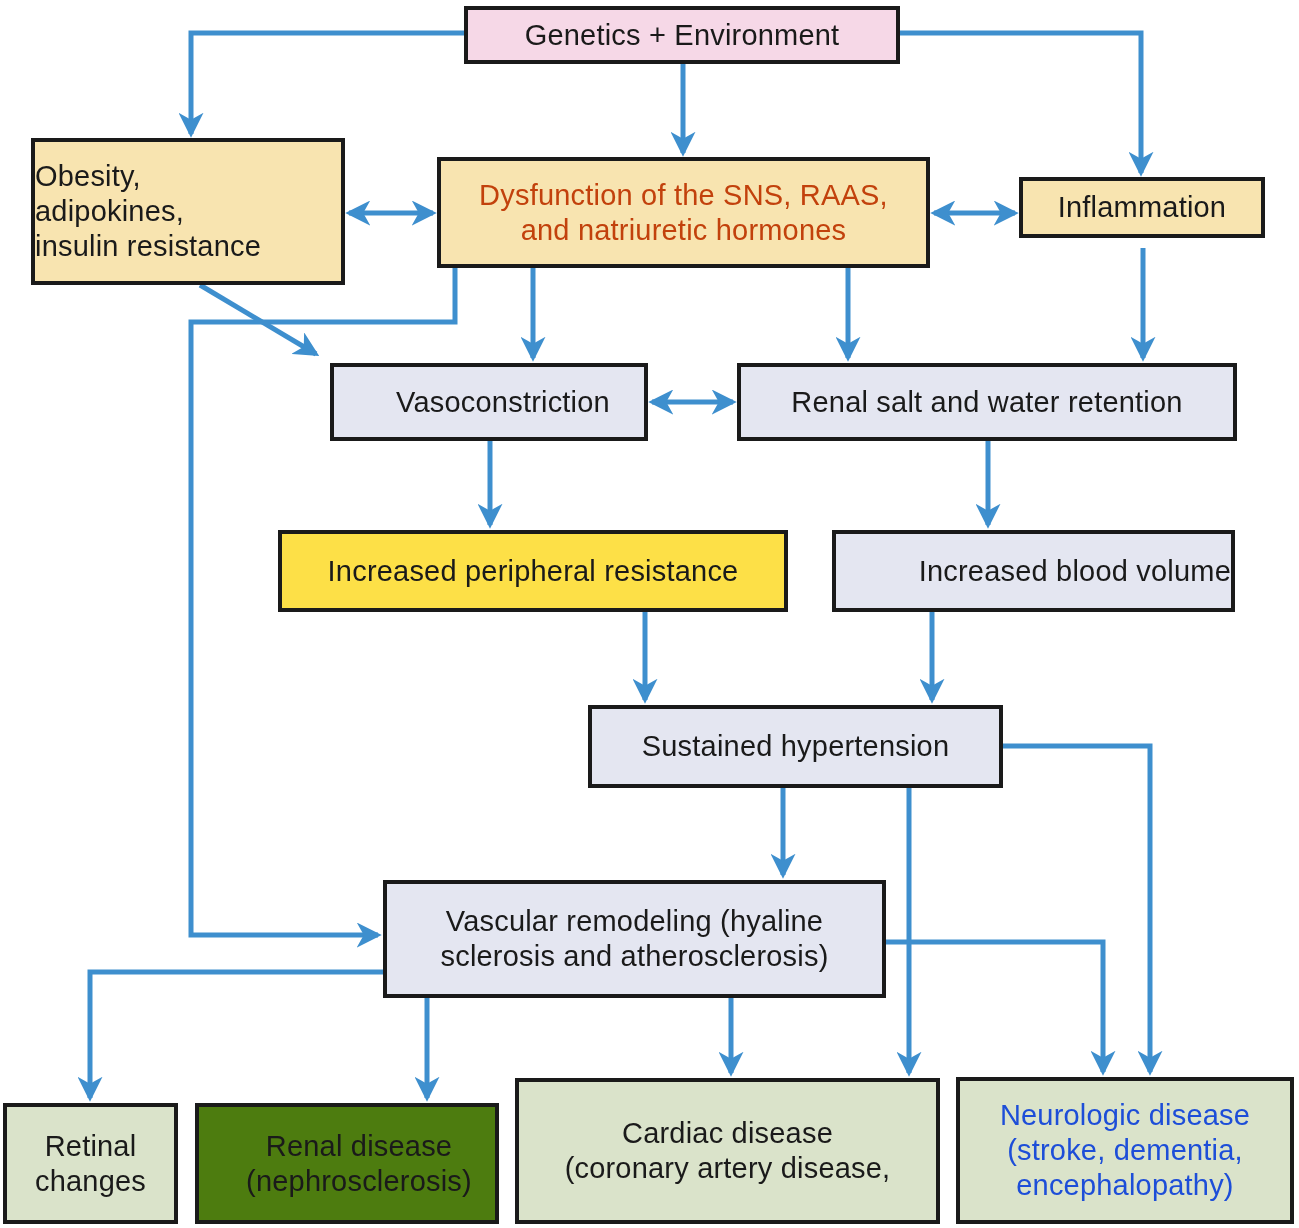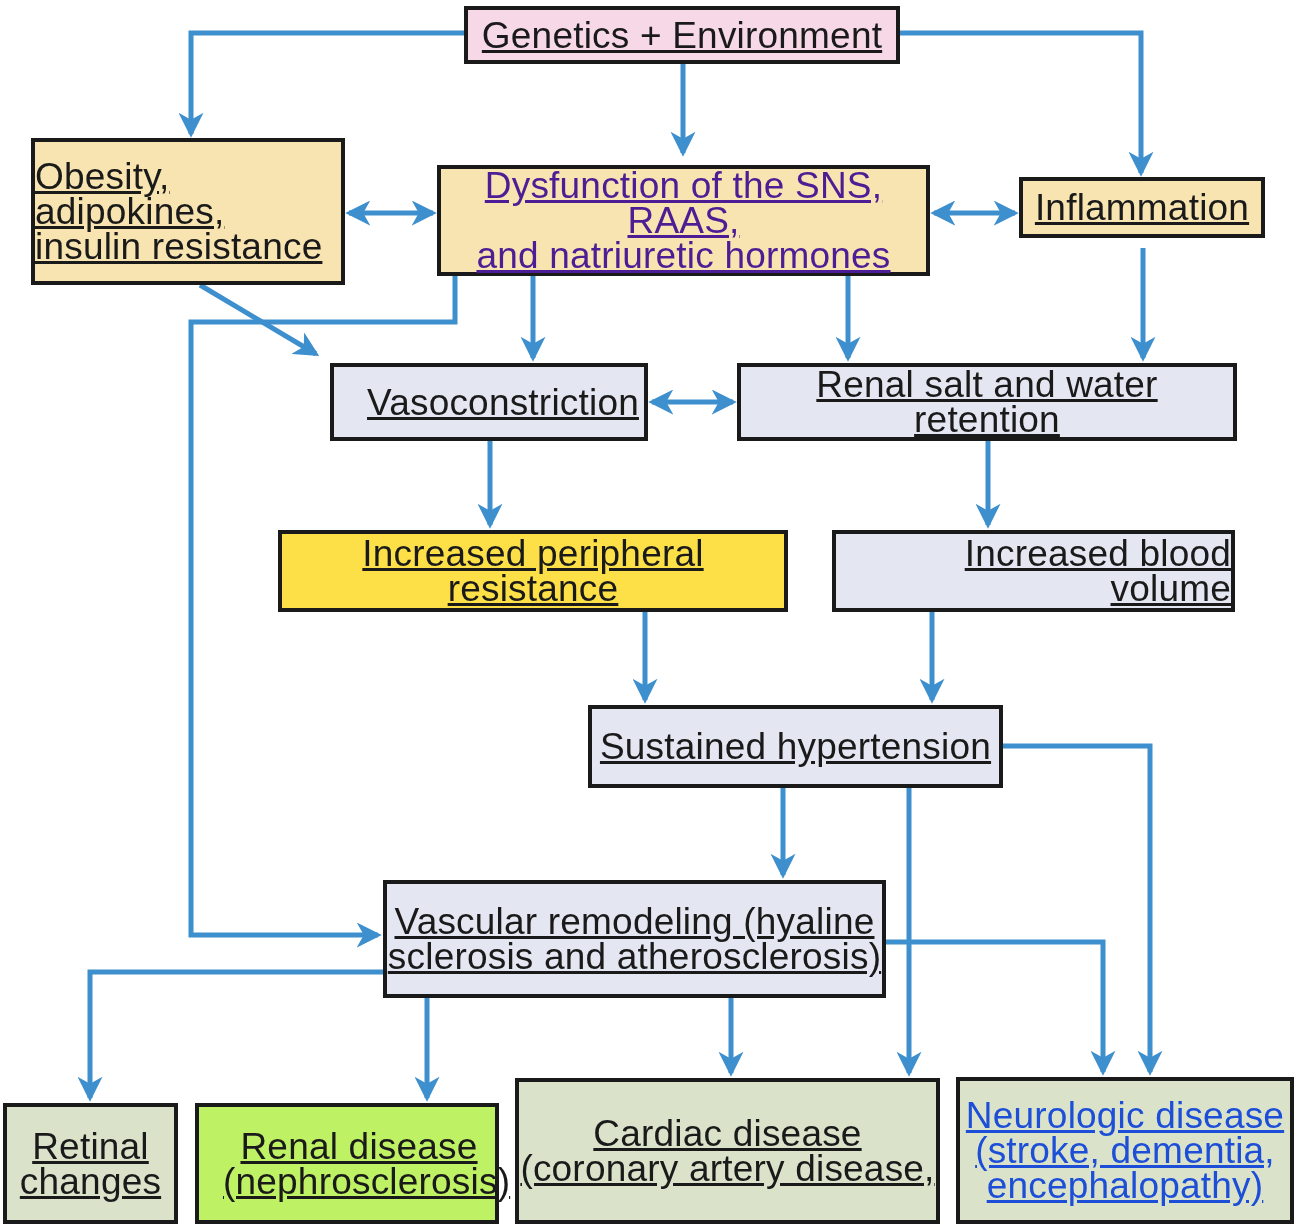--- a/index.html
+++ b/index.html
@@ -23,24 +23,23 @@
     height: 1228px;
   }
   .node {
     position: absolute;
     box-sizing: border-box;
     border: 4px solid #15803d;
     display: flex;
     flex-direction: column;
     justify-content: center;
     text-align: center;
-    font-size: 37px;
+    font-size: 29px;
     line-height: 35px;
     letter-spacing: 0.2px;
-    text-decoration: underline;
   }
   .node span { display: block; }
   .align-left { text-align: left; }
 
   
   #n-genetics      { left: 464px; top: 6px;    width: 436px; height: 58px; }
   #n-obesity       { left: 31px;  top: 138px;  width: 314px; height: 147px; }
   #n-dysfunction   { left: 437px; top: 157px;  width: 493px; height: 111px; }
   #n-inflammation  { left: 1019px;top: 177px;  width: 246px; height: 61px; }
   #n-vaso          { left: 330px; top: 363px;  width: 318px; height: 78px; padding-left: 28px; }
@@ -94,21 +93,21 @@
   <div class="node" id="n-genetics" style="background: rgb(246, 216, 231); border-color: rgb(26, 26, 26); color: rgb(26, 26, 26);">
     <span>Genetics + Environment</span>
   </div>
 
   <div class="node align-left" id="n-obesity" style="background: rgb(248, 228, 176); border-color: rgb(26, 26, 26); color: rgb(26, 26, 26);">
     <span>Obesity,</span>
     <span>adipokines,</span>
     <span>insulin resistance</span>
   </div>
 
-  <div class="node" id="n-dysfunction" style="background: rgb(248, 228, 176); border-color: rgb(26, 26, 26); color: #4c1d95; margin-top: 8px;">
+  <div class="node" id="n-dysfunction" style="background: rgb(248, 228, 176); border-color: rgb(26, 26, 26); color: #c2410c;">
     <span>Dysfunction of the SNS, RAAS,</span>
     <span>and natriuretic hormones</span>
   </div>
 
   <div class="node" id="n-inflammation" style="background: rgb(248, 228, 176); border-color: rgb(26, 26, 26); color: rgb(26, 26, 26);">
     <span>Inflammation</span>
   </div>
 
   <div class="node" id="n-vaso" style="background: rgb(228, 230, 241); border-color: rgb(26, 26, 26); color: rgb(26, 26, 26);">
     <span>Vasoconstriction</span>
@@ -133,21 +132,21 @@
   <div class="node" id="n-vascular" style="background: rgb(228, 230, 241); border-color: rgb(26, 26, 26); color: rgb(26, 26, 26);">
     <span>Vascular remodeling (hyaline</span>
     <span>sclerosis and atherosclerosis)</span>
   </div>
 
   <div class="node" id="n-retinal" style="background: rgb(218, 227, 202); border-color: rgb(26, 26, 26); color: rgb(26, 26, 26);">
     <span>Retinal</span>
     <span>changes</span>
   </div>
 
-  <div class="node" id="n-renaldis" style="background: #bef264; border-color: rgb(26, 26, 26); color: rgb(26, 26, 26); padding-left: 24px;">
+  <div class="node" id="n-renaldis" style="background: #4d7c0f; border-color: rgb(26, 26, 26); color: rgb(26, 26, 26); padding-left: 24px;">
     <span>Renal disease</span>
     <span>(nephrosclerosis)</span>
   </div>
 
   <div class="node" id="n-cardiac" style="background: rgb(218, 227, 202); border-color: rgb(26, 26, 26); color: rgb(26, 26, 26);">
     <span>Cardiac disease</span>
     <span>(coronary artery disease,</span>
   </div>
 
   <div class="node" id="n-neuro" style="background: rgb(218, 227, 202); border-color: rgb(26, 26, 26); color: #1d4ed8;">

